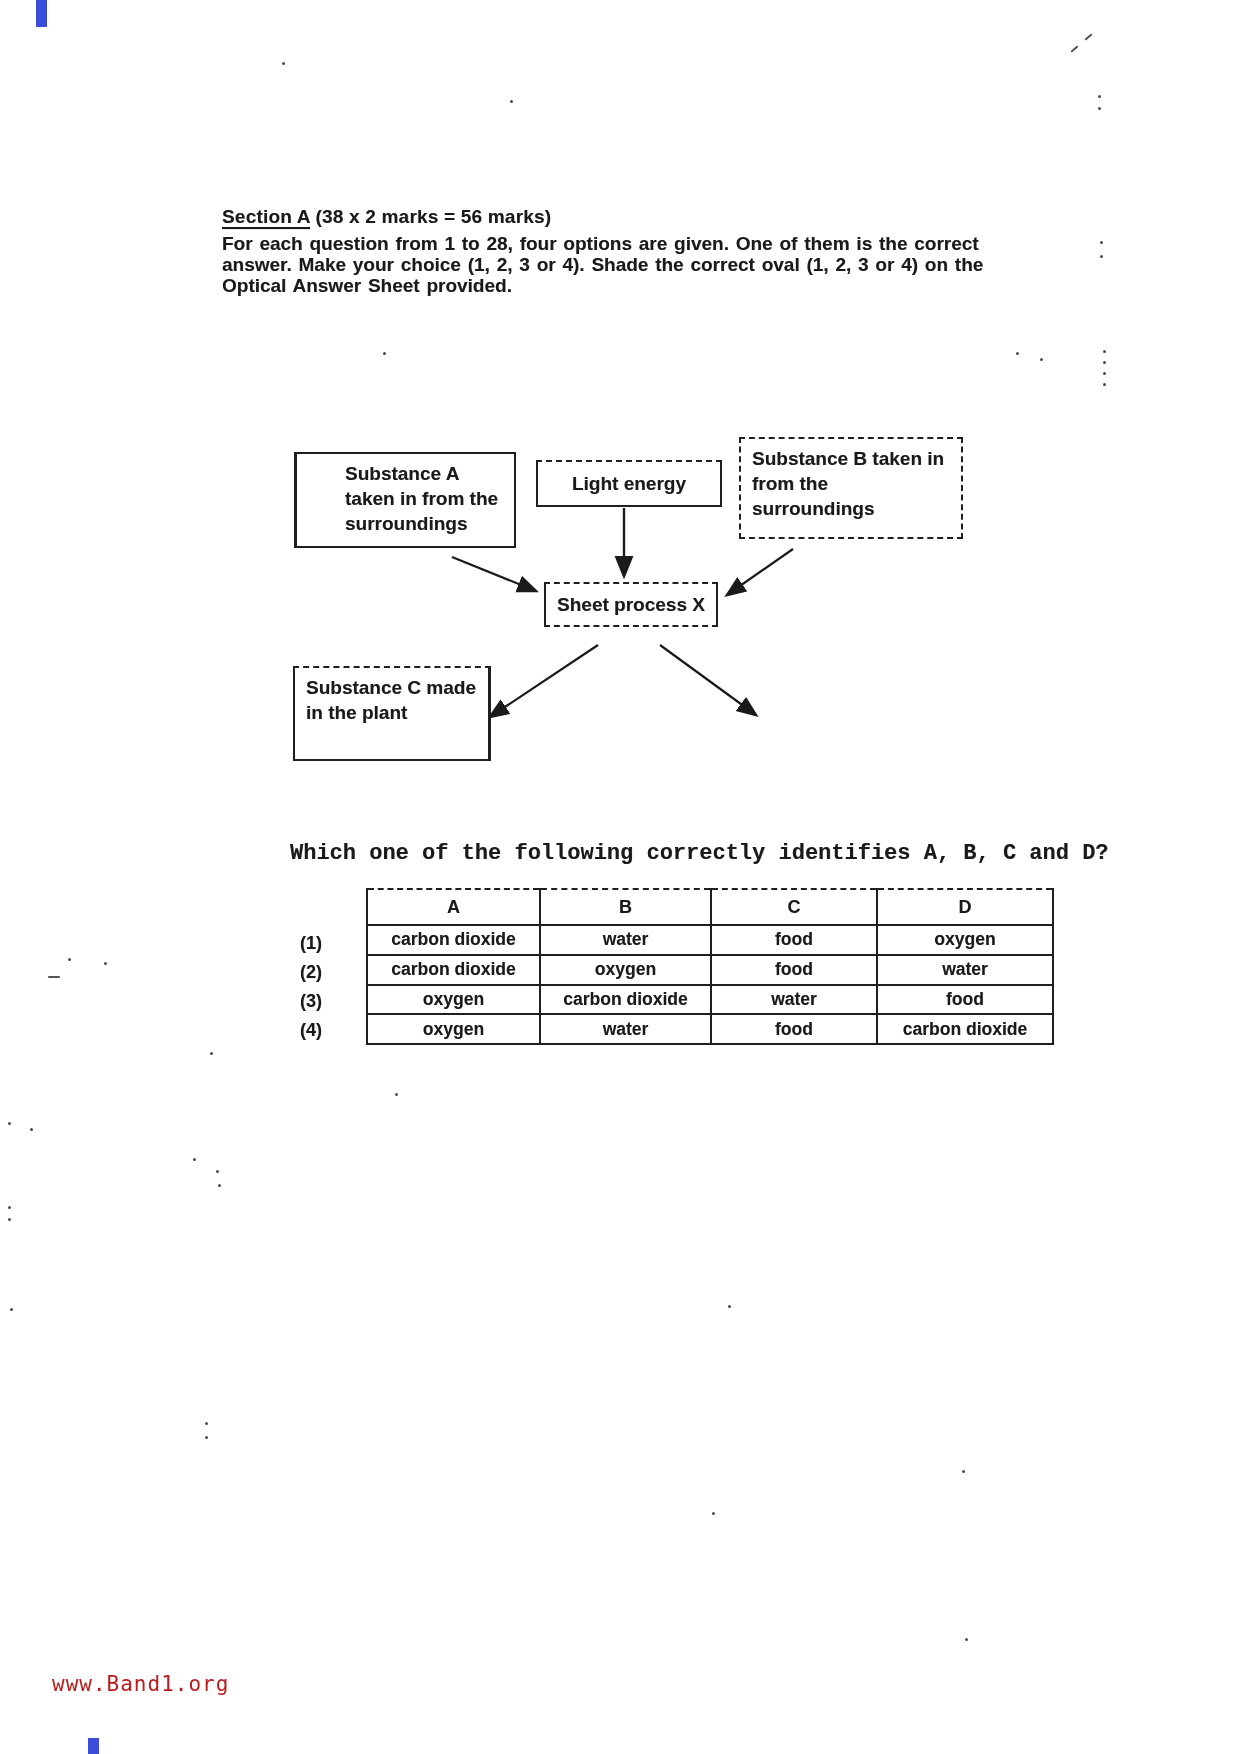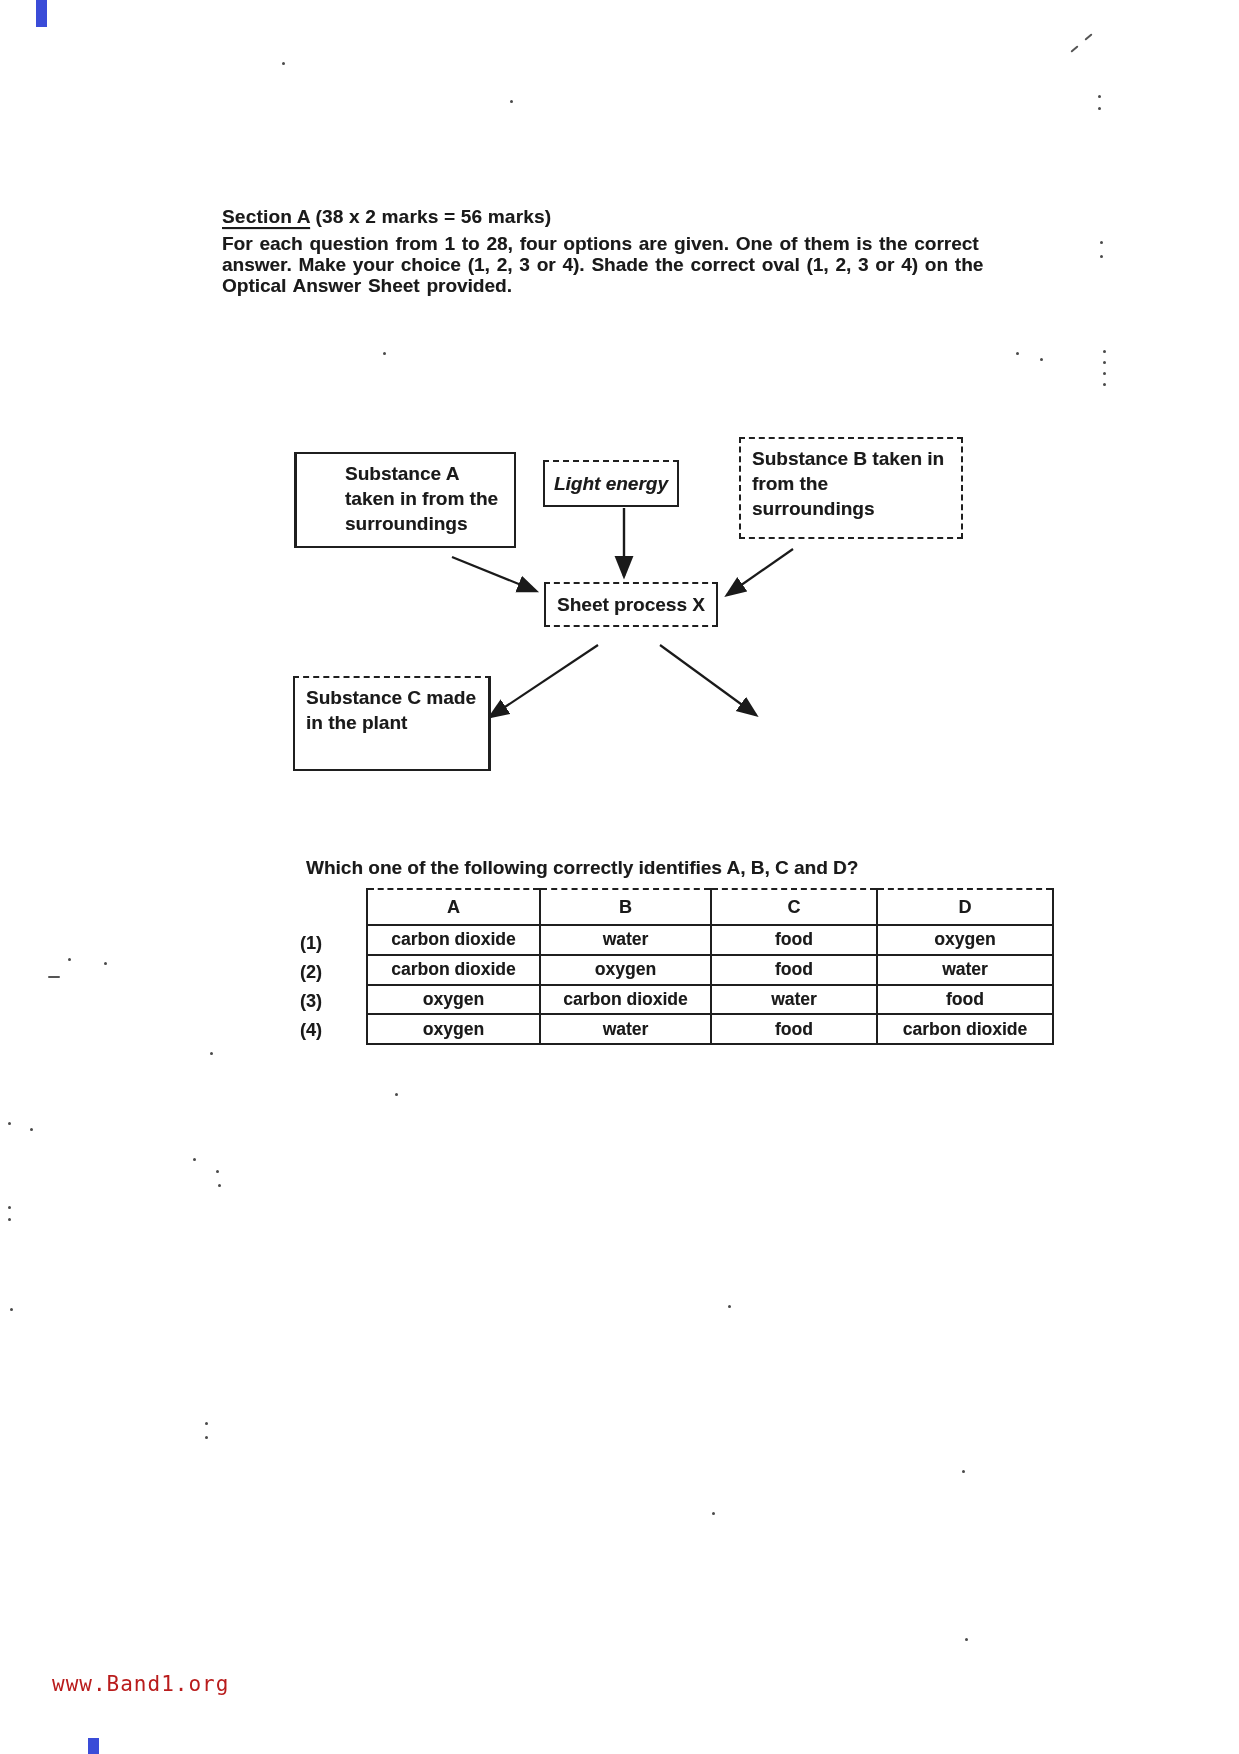--- a/index.html
+++ b/index.html
@@ -24,35 +24,35 @@
                   font-size:19px; font-weight:600; line-height:26px; }
   .qnum { display:inline-block; width:66px; }
 
   
   .diagram { position:absolute; left:280px; top:430px; width:700px; height:450px; }
   .diagram svg { position:absolute; left:0; top:0; pointer-events:none; }
   .dbox { position:absolute; border:2px solid #1f1f1f; box-sizing:border-box;
           font-size:19px; font-weight:600; line-height:25px; padding:7px 11px;
           background:#fff; }
   .box-a { left:14px;  top:22px;  width:222px; height:96px; border-left-width:3px;padding-left:48px; }
-  .box-light { left:263px; top:30px; width:136px; height:47px; padding:0;
+  .box-light { left:256px; top:30px; width:186px; height:47px; padding:0;
                display:flex; align-items:center; justify-content:center;
-               border-top-style:dashed;font-style:italic; }
+               border-top-style:dashed; }
   .box-b { left:459px; top:7px;  width:224px; height:102px; border-style:dashed; }
   .box-x { left:264px; top:152px; width:174px; height:45px; padding:0;
            display:flex; align-items:center; justify-content:center;
            border-top-style:dashed; border-bottom-style:dashed; }
-  .box-c { left:13px;  top:246px; width:198px; height:95px;
+  .box-c { left:13px;  top:236px; width:198px; height:95px;
            border-top-style:dashed; border-right-width:3px; }
   .box-d { left:481px; top:233px; width:187px; height:100px;
            border-top-style:dashed; border-bottom-style:dashed; border-left-width:3px; }
 
   
-  .sub-question { position:absolute; left:290px; top:841px; margin:16px;
-                  font-size:19px; font-weight:600; }
+  .sub-question { position:absolute; left:290px; top:841px; margin:0;
+                  font-size:22px; font-weight:600;font-family:Liberation Mono, monospace; }
 
   
   .options { position:absolute; left:300px; top:888px; display:flex; }
   .row-labels { width:66px; padding-top:41px; font-size:18px; font-weight:600; }
   .row-labels div { height:29px; line-height:29px; }
   table.options-table { border-collapse:collapse; font-size:17.5px; font-weight:600; }
   .options-table th, .options-table td {
     border:2px solid #1f1f1f; text-align:center; padding:0 4px; }
   .options-table th { height:34px; font-size:18px; font-weight:700;
     border-top-style:dashed; }

